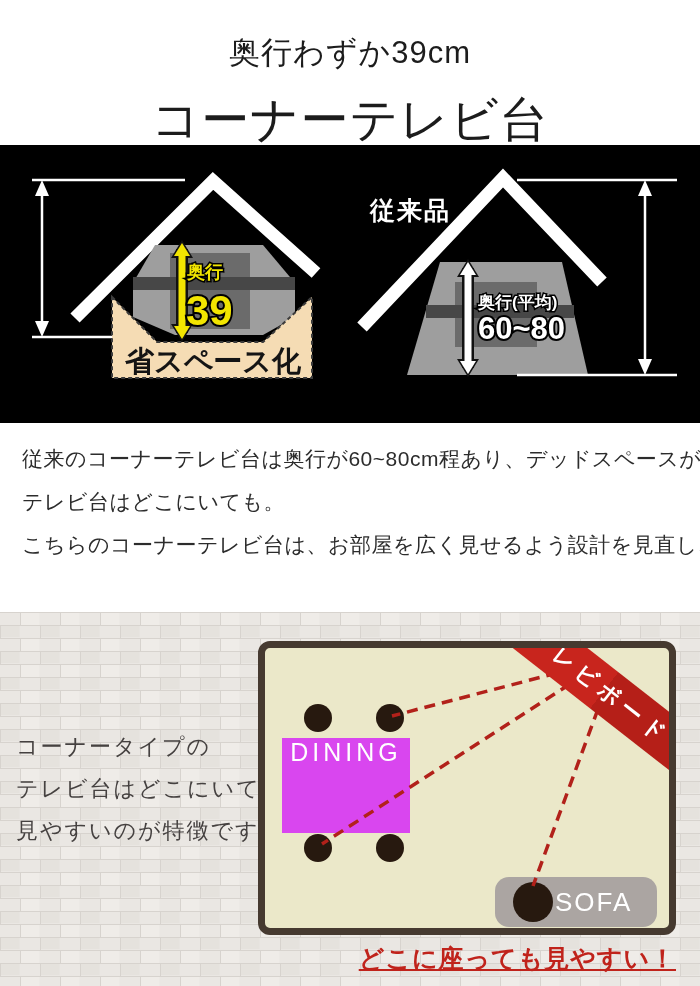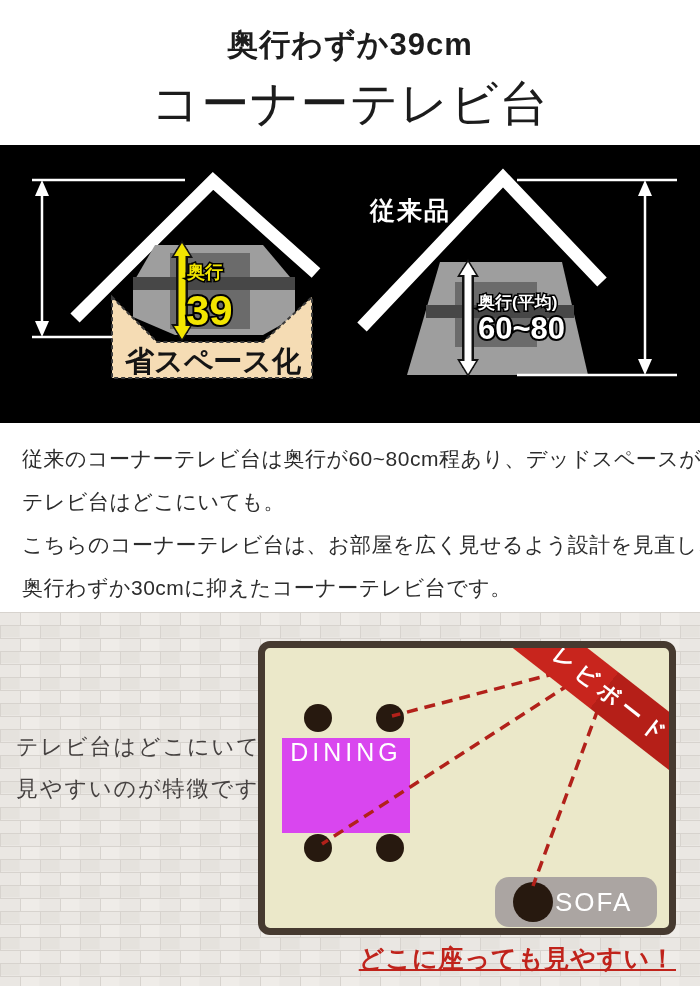--- a/index.html
+++ b/index.html
@@ -1,21 +1,21 @@
 <!DOCTYPE html>
 <html><head>
 <meta charset="utf-8">
 <style>
   html,body{margin:0;padding:0;background:#fff;}
   .page{position:relative;width:700px;height:986px;overflow:hidden;background:#fff;
         font-family:"Liberation Sans","DejaVu Sans",sans-serif;}
 
   
   .header{position:absolute;left:0;top:0;width:700px;height:145px;background:#fff;text-align:center;}
-  .header .subtitle{margin:0;padding-top:24px;font-size:31px;font-weight:bold;color:#1c1c1c;letter-spacing:1px;}
+  .header .subtitle{margin:8px;padding-top:24px;font-size:31px;font-weight:normal;color:#1c1c1c;letter-spacing:1px;}
   .header .title{margin:0;padding-top:6px;font-size:48px;font-weight:normal;color:#1c1c1c;letter-spacing:1px;}
 
   
   .compare{position:absolute;left:0;top:145px;width:700px;height:278px;background:#000;}
   .compare svg{display:block;}
 
   
   .desc{position:absolute;left:0;top:423px;width:648px;height:189px;background:#fff;}
   .desc .line{position:relative;margin:0 0 0 22px;font-size:21px;line-height:43px;color:#2c2c2c;letter-spacing:0.5px;white-space:nowrap;}
   .desc{padding-top:14px;box-sizing:border-box;}
@@ -105,40 +105,40 @@
         <polygon points="645,35 638,51 652,51" fill="#fff"></polygon>
         <polygon points="645,230 638,214 652,214" fill="#fff"></polygon>
       </g>
     </svg>
   </div>
 
   <div class="desc">
     <p class="line">従来のコーナーテレビ台は奥行が60~80cm程あり、デッドスペースが</p>
     <p class="line">テレビ台はどこにいても。</p>
     <p class="line">こちらのコーナーテレビ台は、お部屋を広く見せるよう設計を見直し、</p>
-    <p class="line">奥行わずか30cmに抑えたコーナーテレビ台です。</p>
   </div>
 
   <div class="floor">
     <svg class="brickbg" width="700" height="374">
       <defs>
         <pattern id="bricks" width="40" height="26" patternUnits="userSpaceOnUse">
           <rect width="40" height="26" fill="#eae7e3"></rect>
           <rect x="20.5" y="1" width="19" height="12" fill="#efece8"></rect>
           <rect x="0" y="14" width="19.5" height="11" fill="#e5e2dd"></rect>
           <rect x="0" y="0" width="40" height="1" fill="#d7d3ce"></rect>
           <rect x="0" y="13" width="40" height="1" fill="#d7d3ce"></rect>
           <rect x="20" y="0" width="1" height="13" fill="#d7d3ce"></rect>
           <rect x="0" y="13" width="1" height="13" fill="#d7d3ce"></rect>
         </pattern>
       </defs>
       <rect width="700" height="374" fill="url(#bricks)"></rect>
     </svg>
 
     <div class="side-text">
+      <div>コーナータイプの</div>
       <div>テレビ台はどこにいても</div>
       <div>見やすいのが特徴です。</div>
     </div>
 
     <div class="room">
       <div class="room-inner">
         <div class="table">
           <span class="table-label">DINING</span>
         </div>
         <div class="chair" style="left:39px;top:56px;"></div>

